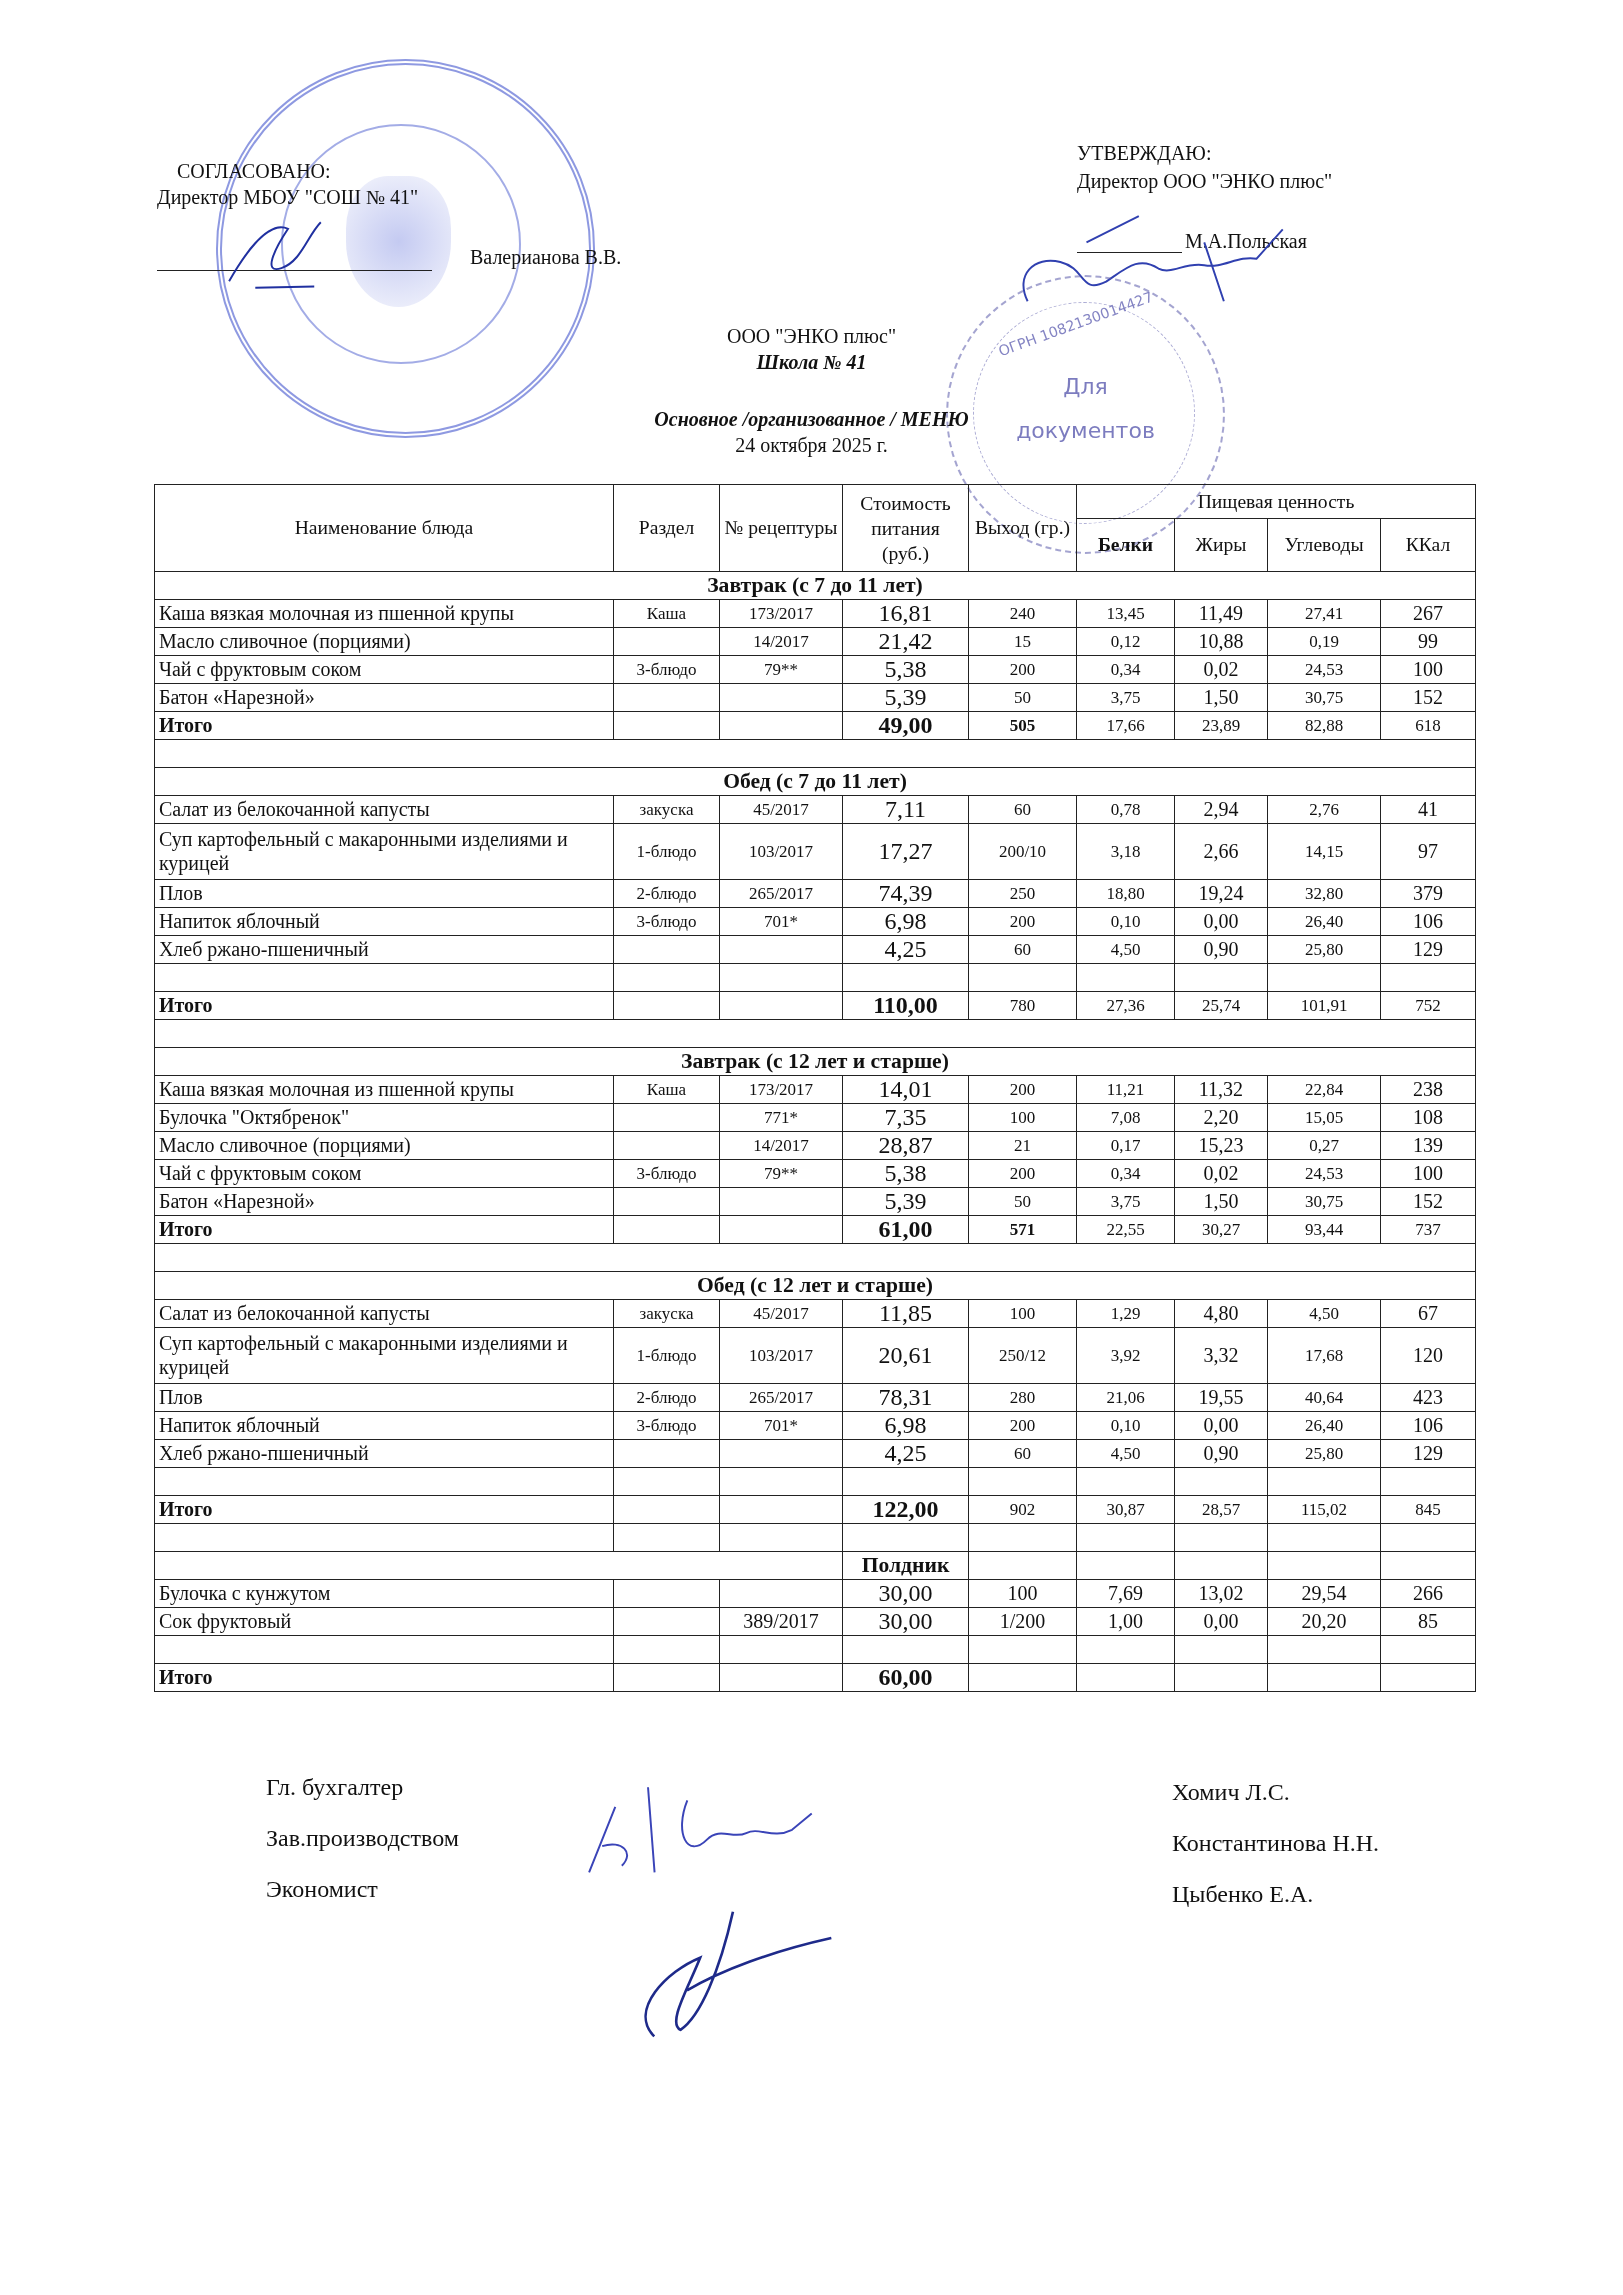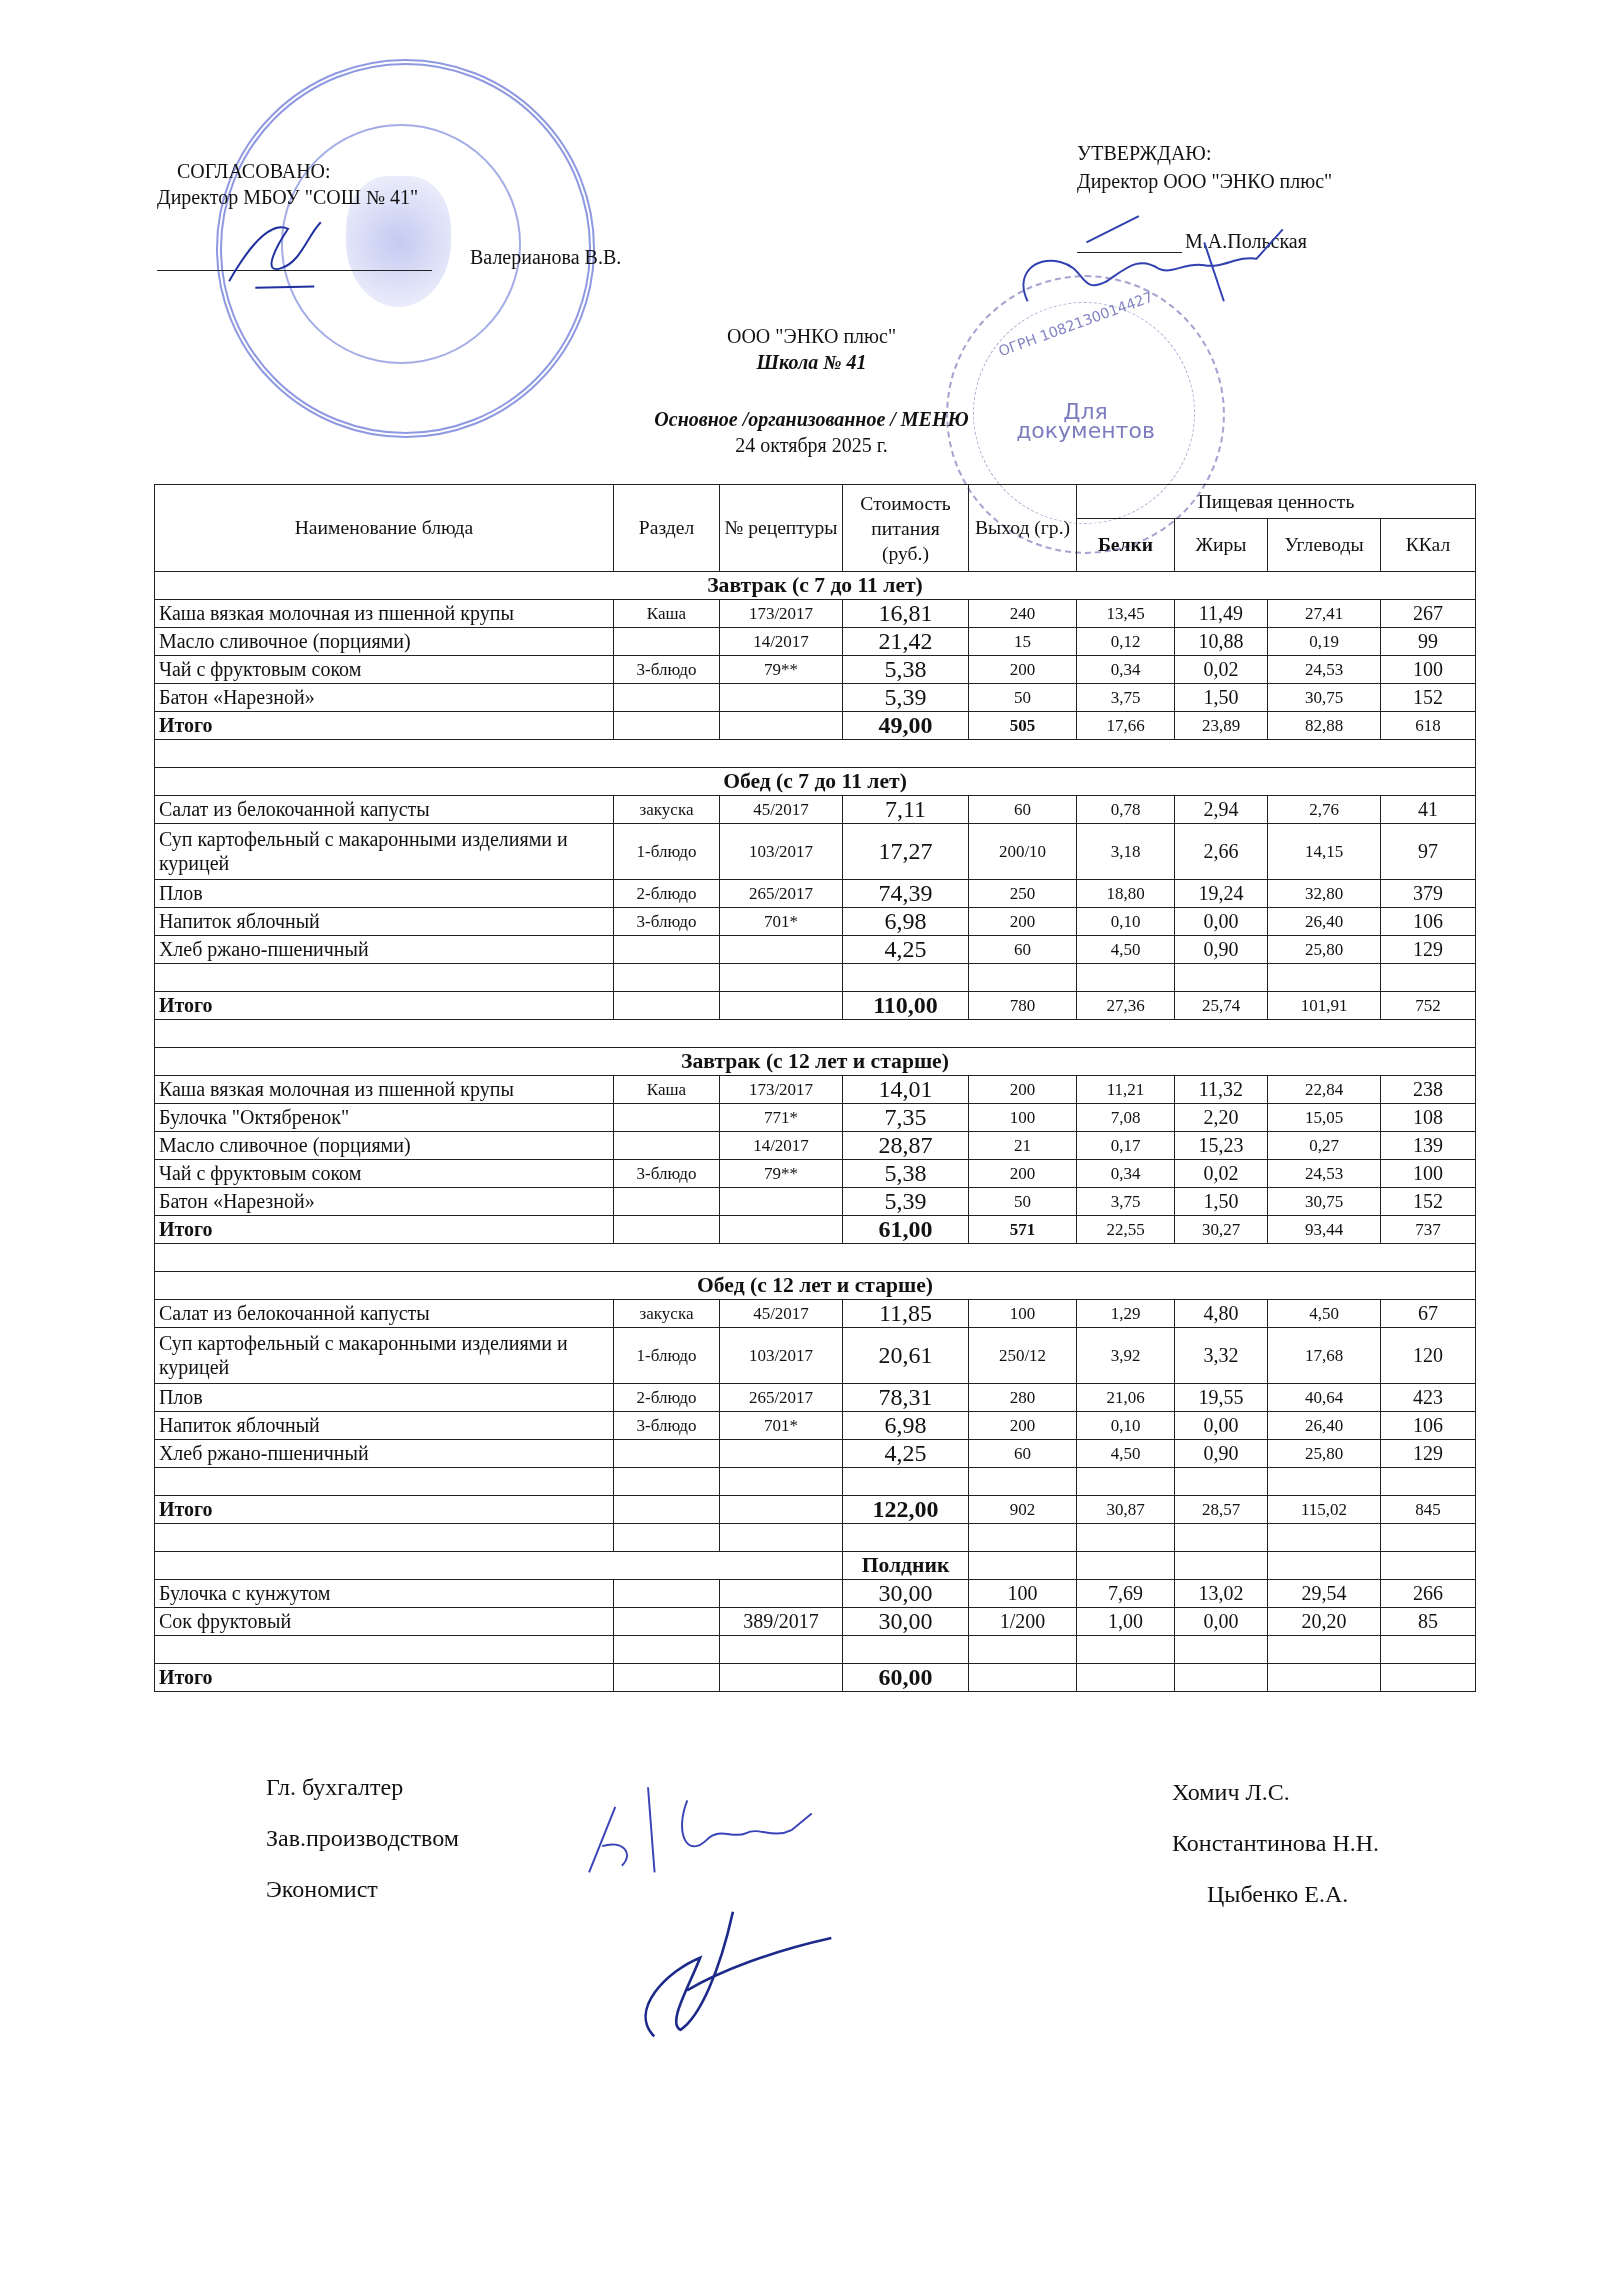--- a/index.html
+++ b/index.html
@@ -68,21 +68,21 @@
 <div class="abs hdr-text" style="left:1077px; top:169px;">Директор ООО "ЭНКО плюс"</div>
 <div class="abs" style="left:1077px; top:252px; width:105px; border-top:1.3px solid #222;"></div>
 <div class="abs hdr-text" style="left:1185px; top:229px;">М.А.Польская</div>
 <svg class="sig" style="left:1008px; top:203px;" width="314" height="118" viewBox="0 0 480 180">
   <path d="M30 150 C 10 110, 40 80, 80 90 C 120 100, 110 140, 150 120 C 180 100, 200 80, 230 100 C 250 110, 270 90, 300 95 C 330 100, 350 80, 380 85 L 420 40 M 120 60 L 200 20 M 300 60 L 330 150" stroke="#3040b0" stroke-width="3" fill="none"></path>
 </svg>
 
 <div class="stamp stamp-right">
   <div class="inner"></div>
   <div class="ogrn">ОГРН 1082130014427</div>
-  <div class="label" style="top:122px;">Для</div>
+  <div class="label" style="top:97px;">Для</div>
   <div class="label" style="top:141px;">документов</div>
 </div>
 
 <div class="center-block hdr-text" style="top:324px;">ООО "ЭНКО плюс"</div>
 <div class="center-block hdr-text bold" style="top:350px;">Школа  № 41</div>
 <div class="center-block hdr-text bold" style="top:407px;">Основное /организованное / МЕНЮ</div>
 <div class="center-block hdr-text" style="top:433px;">24 октября 2025 г.</div>
 
 <table class="menu">
   <colgroup>
@@ -475,21 +475,21 @@
       </tr>
     </tbody>
 </table>
 
 <div id="footer">
     <div class="footer-label" style="left: 266px; top: 1774px;">Гл. бухгалтер</div>
     <div class="footer-label" style="left: 1172px; top: 1779px;">Хомич Л.С.</div>
     <div class="footer-label" style="left: 266px; top: 1825px;">Зав.производством</div>
     <div class="footer-label" style="left: 1172px; top: 1830px;">Константинова Н.Н.</div>
     <div class="footer-label" style="left: 266px; top: 1876px;">Экономист</div>
-    <div class="footer-label" style="left: 1172px; top: 1881px; margin-left: 35px;">Цыбенко Е.А.</div>
+    <div class="footer-label" style="left: 1172px; top: 1881px;">Цыбенко Е.А.</div>
   </div>
 <svg class="sig" style="left:576px; top:1774px;" width="275" height="105" viewBox="0 0 420 160">
   <path d="M20 150 L 60 50 M 40 110 C 70 100, 90 120, 70 140 M 110 20 L 120 150 M 170 40 C 150 90, 170 130, 200 100 C 220 80, 240 100, 260 90 C 280 80, 300 100, 330 85 L 360 60" stroke="#3a44b8" stroke-width="3" fill="none"></path>
 </svg>
 <svg class="sig" style="left:628px; top:1892px;" width="223" height="151" viewBox="0 0 340 230">
   <path d="M40 220 C 0 180, 60 120, 110 100 C 90 150, 60 200, 80 210 C 110 190, 140 120, 160 30 M 90 150 C 140 120, 220 90, 310 70" stroke="#1e2a8a" stroke-width="4" fill="none"></path>
 </svg>
 
 
 </body></html>

